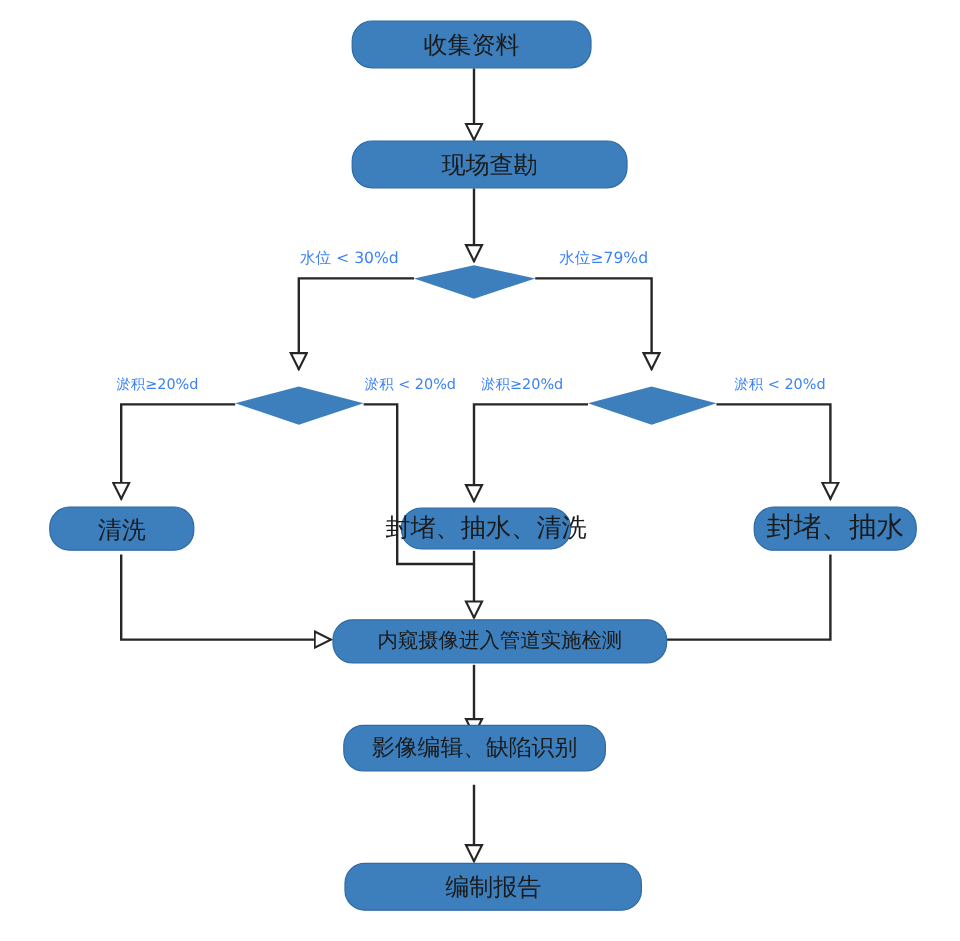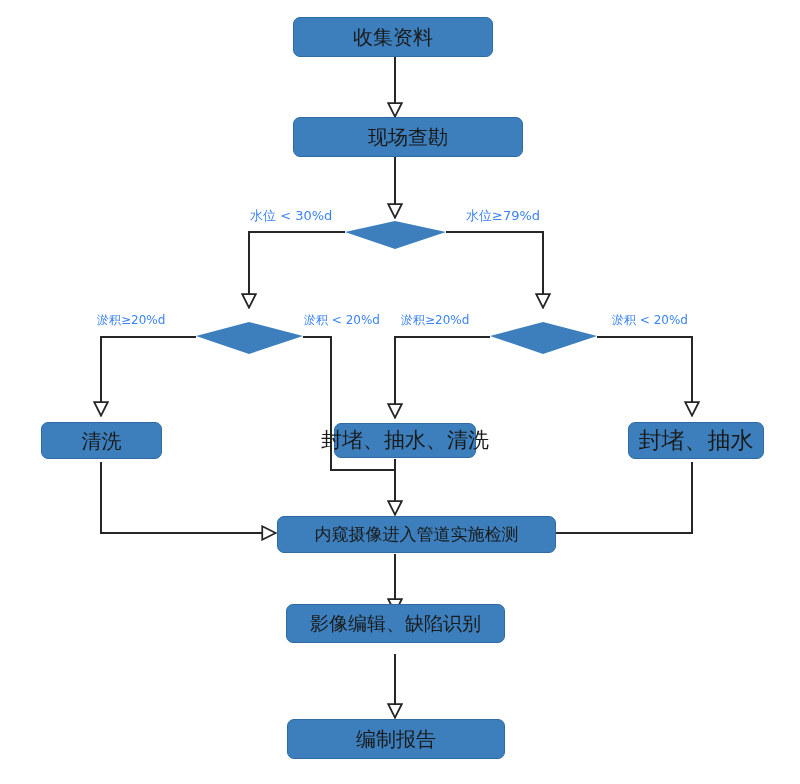--- a/index.html
+++ b/index.html
@@ -32,21 +32,21 @@
     align-items: center;
     justify-content: center;
     color: #1a1a1a;
     text-align: center;
     white-space: nowrap;
     line-height: 1;
   }
   .proc {
     background: #3C7FBC;
     border: 1px solid #2E6BA3;
-    border-radius: 7px;
+    border-radius: 17px;
     z-index: 3;
   }
   .edge-label {
     position: absolute;
     color: #3b82f6;
     font-size: 13px;
     line-height: 1;
     white-space: nowrap;
     z-index: 4;
   }
@@ -120,21 +120,21 @@
   </div>
 
   <div class="node proc" style="left:277px; top:516px; width:279px; height:37px; font-size:17px;">
     <span>内窥摄像进入管道实施检测</span>
   </div>
 
   <div class="node proc" style="left:286px; top:604px; width:219px; height:39px; font-size:19px;">
     <span>影像编辑、缺陷识别</span>
   </div>
 
-  <div class="node proc" style="left:287px; top:719px; width:218px; height:40px; font-size:20px;">
+  <div class="node proc" style="left:287px; top:719px; width:248px; height:40px; font-size:20px;">
     <span>编制报告</span>
   </div>
 
   <div class="edge-label" style="left:250px; top:209px;">水位 &lt; 30%d</div>
 
   <div class="edge-label" style="left:466px; top:209px;">水位≥79%d</div>
 
   <div class="edge-label" style="left:97px; top:314px; font-size:12px;">淤积≥20%d</div>
 
   <div class="edge-label" style="left:304px; top:314px; font-size:12px;">淤积 &lt; 20%d</div>

